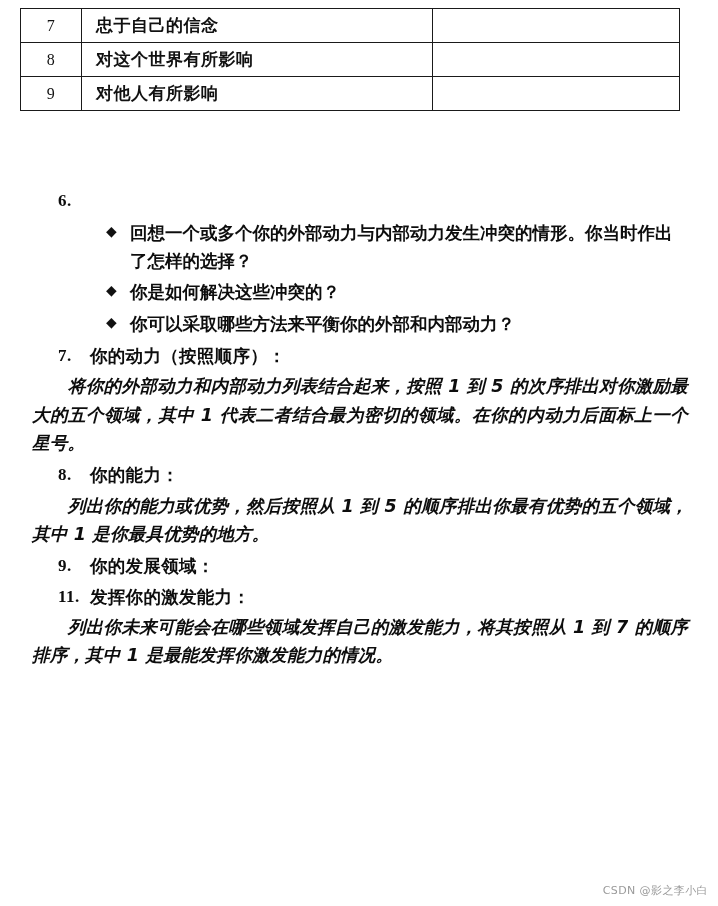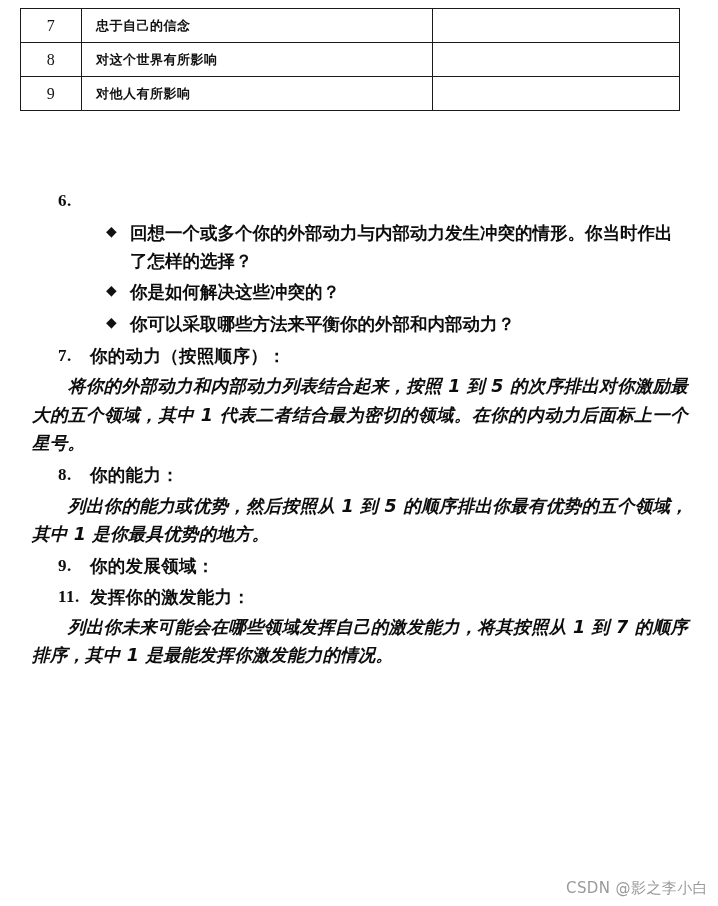--- a/index.html
+++ b/index.html
@@ -39,21 +39,21 @@
   table.scan-table td.col-num {
     width: 48px;
     text-align: center;
     font-family: "Liberation Serif", serif;
     font-size: 16px;
   }
   table.scan-table td.col-text {
     width: 330px;
     font-family: "DejaVu Sans", sans-serif;
     font-weight: 700;
-    font-size: 13px;
+    font-size: 17px;
     padding-left: 14px;
   }
   table.scan-table td.col-blank {
     width: auto;
   }
 
   
   .content {
     position: absolute;
     left: 20px;
@@ -120,21 +120,21 @@
     letter-spacing: 0.2px;
     font-style: italic;
   }
 
   
   .watermark {
     position: absolute;
     right: 10px;
     bottom: 8px;
     font-family: "DejaVu Sans", sans-serif;
-    font-size: 15px;
+    font-size: 11px;
     color: #9a9a9a;
     font-weight: 400;
     letter-spacing: 0.4px;
   }
 </style>
 </head>
 <body>
 
 <div class="table-wrap">
   <table class="scan-table">

